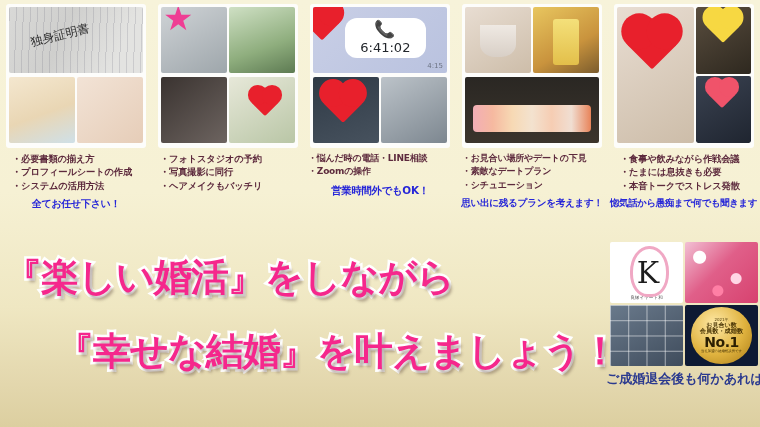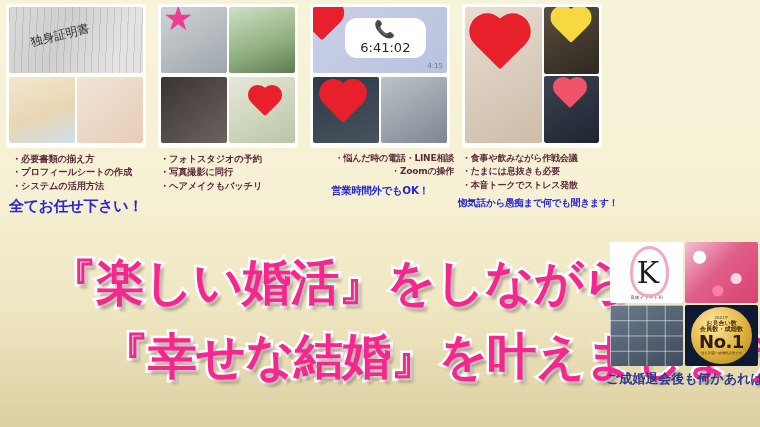--- a/index.html
+++ b/index.html
@@ -65,38 +65,38 @@
      background:#fff;border-radius:12px;display:flex;flex-direction:column;
      align-items:center;justify-content:center;gap:2px;}
   .callicon{font-size:17px;color:#22262b;line-height:1;}
   .calltime{font-size:13px;color:#23272c;font-family:"DejaVu Sans",sans-serif;}
   .callstamp{position:absolute;right:4px;bottom:3px;font-size:7px;color:#6b7282;}
 
   
   .txt{position:absolute;left:2px;top:152px;width:148px;}
   .bul{font-size:9.3px;line-height:13.4px;color:#5d2a3d;font-weight:bold;
        white-space:nowrap;letter-spacing:-.2px;}
-  .sum{margin-top:5px;font-size:15px;color:#2626d8;font-weight:bold;
+  .sum{margin-top:5px;font-size:10px;color:#2626d8;font-weight:bold;
        white-space:nowrap;text-align:center;letter-spacing:-.3px;}
   .col:nth-child(1) .bul{padding-left:10px;}
   .col:nth-child(2) .bul{padding-left:6px;}
-  .col:nth-child(3) .bul{padding-left:2px;font-size:9px;text-align:right;}
+  .col:nth-child(3) .bul{padding-left:2px;font-size:9px;}
   .col:nth-child(4) .bul{padding-left:4px;font-size:9px;}
   .col:nth-child(5) .bul{padding-left:10px;}
   .col:nth-child(3) .sum{font-size:10.4px;}
   .col:nth-child(4) .sum{font-size:9.6px;}
   .col:nth-child(5) .sum{font-size:9.4px;}
   .col:nth-child(2) .sum{font-size:9.8px;}
 
   
   .headline{position:absolute;left:0;top:250px;width:612px;height:160px;}
   .hl{position:absolute;font-weight:bold;color:#f5278c;
-      font-size:49px;line-height:1;letter-spacing:-1px;white-space:nowrap;
+      font-size:38px;line-height:1;letter-spacing:-1px;white-space:nowrap;
       -webkit-text-stroke:5px #ffffff;paint-order:stroke fill;
-      text-shadow:3px 4px 3px rgba(90,70,60,.42);margin-left:44px;}
+      text-shadow:3px 4px 3px rgba(90,70,60,.42);}
   .hl1{left:4px;top:8px;}
   .hl2{left:56px;top:82px;}
 
   
   .brcollage{position:absolute;left:608px;top:240px;width:152px;height:128px;
      display:flex;flex-wrap:wrap;gap:2px;padding:2px;box-sizing:border-box;}
   .brcell{width:calc(50% - 1px);height:calc(50% - 1px);position:relative;overflow:hidden;border-radius:2px;}
   .logo-k{background:#ffffff;display:flex;align-items:center;justify-content:center;}
   .logo-k .kmark{font-family:"DejaVu Serif","Liberation Serif",serif;font-size:30px;color:#1c1c1c;
      letter-spacing:-3px;position:relative;z-index:2;}
@@ -118,21 +118,21 @@
        linear-gradient(150deg,#6a7a8c,#3f4c5c);
      background-size:25% 25%,25% 25%,100% 100%;}
   .medal{background:#0e1a33;display:flex;align-items:center;justify-content:center;}
   .medaldisc{width:84%;height:92%;border-radius:50%;
      background:radial-gradient(circle at 38% 30%,#ffe9a6,#e0b33f 55%,#a97b16);
      display:flex;flex-direction:column;align-items:center;justify-content:center;
      color:#4a3505;text-align:center;line-height:1.05;}
   .medal-y{font-size:4px;}
   .medal-l1{font-size:6px;font-weight:bold;}
   .medal-l2{font-size:6.2px;font-weight:bold;}
-  .medal-no1{font-size:18px;font-weight:bold;color:#2c1f02;letter-spacing:-.5px;text-align:center;}
+  .medal-no1{font-size:14px;font-weight:bold;color:#2c1f02;letter-spacing:-.5px;text-align:center;}
   .medal-foot{font-size:3.4px;}
 
   
   .brtext{position:absolute;left:606px;top:372px;width:154px;text-align:center;}
   .brtext div{font-size:10.2px;line-height:13.5px;color:#c0392b;font-weight:bold;white-space:nowrap;}
   .brtext div.l2,.brtext div.l3{color:#2b3a8f;font-size:13px;}
 </style>
 </head>
 <body>
 
@@ -189,20 +189,39 @@
         </div>
         <div class="ph half bg-back"></div>
       </div>
       <div class="txt">
         <div class="bul">・悩んだ時の電話・LINE相談</div>
         <div class="bul">・Zoomの操作</div>
         <div class="sum">営業時間外でもOK！</div>
       </div>
     </div>
 
+    <div class="col">
+      <div class="photos">
+        <div class="ph half bg-room1">
+          <span class="cup"></span>
+        </div>
+        <div class="ph half bg-lemon">
+          <span class="glass"></span>
+        </div>
+        <div class="ph full bg-sushi">
+          <span class="sushi-row"></span>
+        </div>
+      </div>
+      <div class="txt">
+        <div class="bul">・お見合い場所やデートの下見</div>
+        <div class="bul">・素敵なデートプラン</div>
+        <div class="bul">・シチュエーション</div>
+        <div class="sum">思い出に残るプランを考えます！</div>
+      </div>
+    </div>
 
     <div class="col">
       <div class="photos">
         <div class="ph tallL bg-room1">
           <span class="heart" style="left:22%;top:14%;width:36px;height:36px;"></span>
         </div>
         <div class="ph stackR">
           <div class="bg-room2">
             <span class="heart yellow" style="left:28%;top:10%;width:24px;height:24px;"></span>
           </div>

